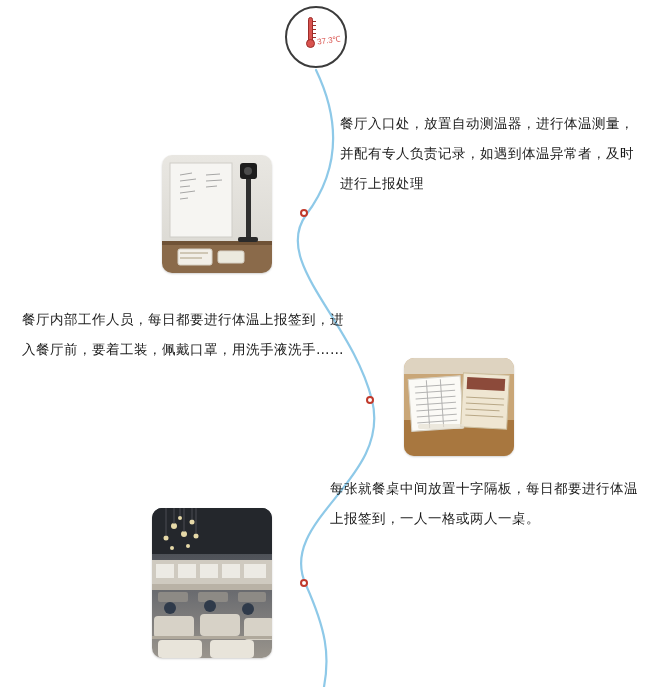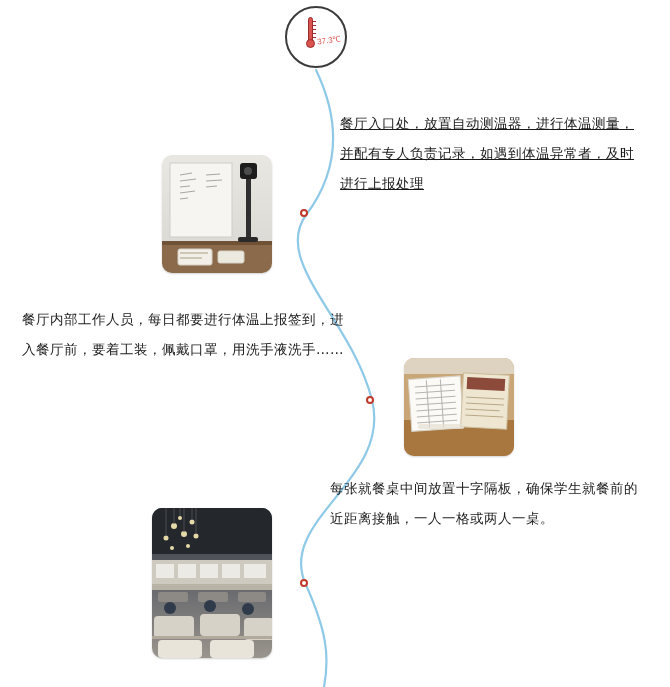--- a/index.html
+++ b/index.html
@@ -136,21 +136,21 @@
       <div class="tick" style="top:8px;"></div>
       <div class="tick" style="top:12px;"></div>
       <div class="tick" style="top:16px;"></div>
       <div class="tick" style="top:20px;"></div>
     </div>
     <div class="badge-temp">37.3℃</div>
   </div>
 
   <div class="node-dot" style="left:300px; top:209px;"></div>
 
-  <div class="text-block" style="left:340px; top:108px; width:300px;text-decoration:underline;">餐厅入口处，放置自动测温器，进行体温测量，并配有专人负责记录，如遇到体温异常者，及时进行上报处理</div>
+  <div class="text-block" style="left:340px; top:108px; width:300px;">餐厅入口处，放置自动测温器，进行体温测量，并配有专人负责记录，如遇到体温异常者，及时进行上报处理</div>
 
   <div class="photo" style="left:162px; top:155px; width:110px; height:118px;">
     <svg width="110" height="118" viewBox="0 0 110 118">
       <defs>
         <linearGradient id="wallg" x1="0" y1="0" x2="0" y2="1">
           <stop offset="0%" stop-color="#e9e7e2"></stop>
           <stop offset="100%" stop-color="#d8d6d0"></stop>
         </linearGradient>
       </defs>
       <rect x="0" y="0" width="110" height="118" fill="url(#wallg)"></rect>
@@ -194,21 +194,21 @@
         <g stroke="#b3a27f" stroke-width="0.9">
           <path d="M62 40 H100 M62 46 H100 M62 52 H96 M62 58 H100"></path>
         </g>
       </g>
       <rect x="14" y="66" width="46" height="5" rx="2" fill="#e6e0d3" opacity="0.7"></rect>
     </svg>
   </div>
 
   <div class="node-dot" style="left:300px; top:579px;"></div>
 
-  <div class="text-block" style="left:330px; top:473px; width:320px;">每张就餐桌中间放置十字隔板，确保学生就餐前的近距离接触，一人一格或两人一桌。</div>
+  <div class="text-block" style="left:330px; top:473px; width:320px;">每张就餐桌中间放置十字隔板，每日都要进行体温上报签到，一人一格或两人一桌。</div>
 
   <div class="photo" style="left:152px; top:508px; width:120px; height:150px;">
     <svg width="120" height="150" viewBox="0 0 120 150">
       <defs>
         <linearGradient id="hall" x1="0" y1="0" x2="0" y2="1">
           <stop offset="0%" stop-color="#2a2e33"></stop>
           <stop offset="45%" stop-color="#5e6168"></stop>
           <stop offset="100%" stop-color="#9a958d"></stop>
         </linearGradient>
       </defs>

